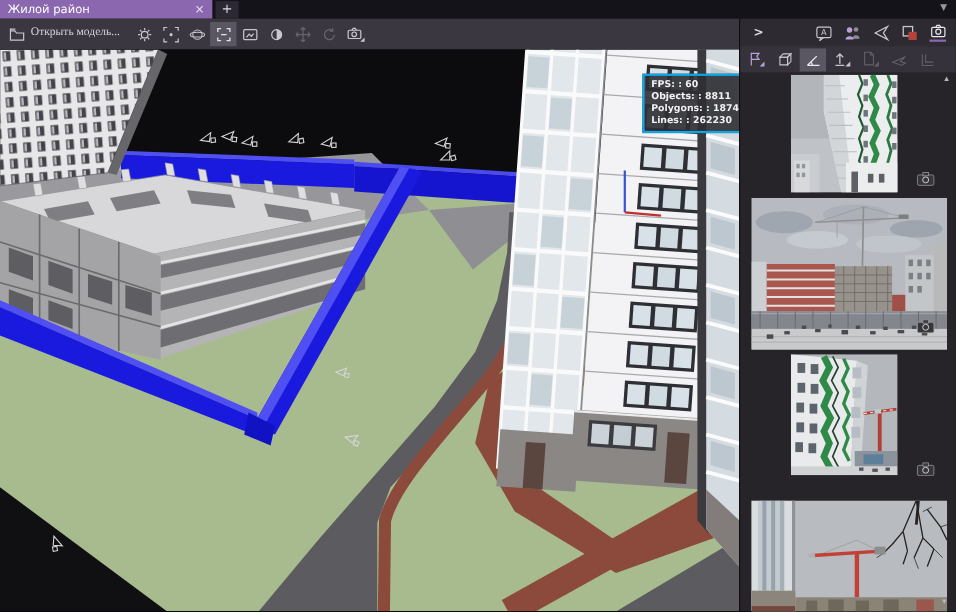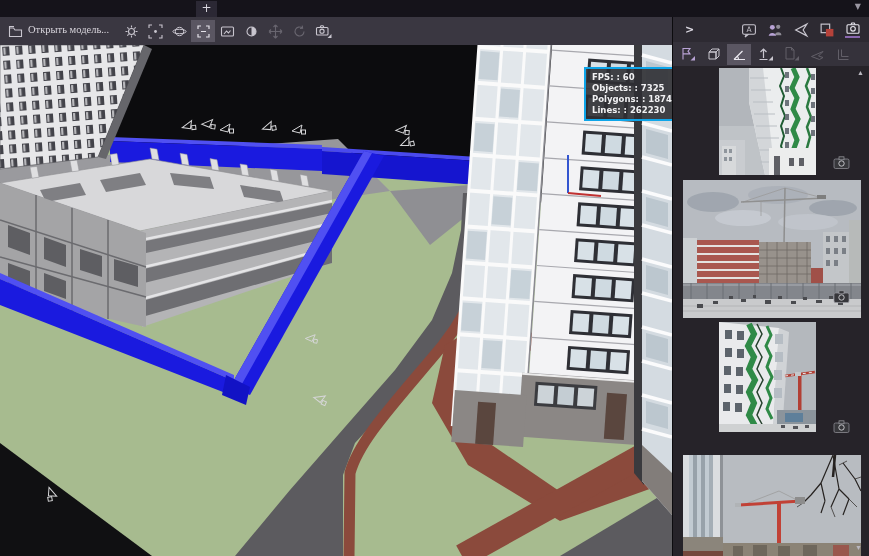--- a/index.html
+++ b/index.html
@@ -57,20 +57,24 @@
   .scroll-arrow { position:absolute; color:#b9b7bf; font-size:7px; line-height:8px; background:none; border:0; padding:0; }
 
   svg text { font-family:"DejaVu Sans",sans-serif; }
 </style>
 </head>
 <body>
 
 <div class="app">
 
   <div class="tabbar">
+    <div class="tab">
+      <span class="tab-title">Жилой район</span>
+      <span class="tab-close">×</span>
+    </div>
     <div class="newtab">+</div>
     <div class="tab-overflow">▼</div>
   </div>
 
   <div class="toolbar">
     <button class="open-btn">
       <svg width="15" height="15" viewBox="0 0 15 15">
         <path d="M1.5,4 h4 l1.5,2 h6.5 v6.5 h-12 z M1.5,4 v-1.5 h4.5" fill="none" stroke="#c9c6cf" stroke-width="1.1"></path>
       </svg>
       <span>Открыть модель...</span>
@@ -326,21 +330,21 @@
       </g>
 
       <g>
         <line x1="568" y1="110" x2="568" y2="148" stroke="#3355d0" stroke-width="2"></line>
         <line x1="568" y1="148" x2="601" y2="151" stroke="#c03030" stroke-width="2"></line>
       </g>
     </svg>
 
     <div class="stats">
       <div>FPS: : 60</div>
-      <div>Objects: : 7325</div>
+      <div>Objects: : 8811</div>
       <div>Polygons: : 187424</div>
       <div>Lines: : 262230</div>
     </div>
   </div>
 
   <div class="panel">
     <div class="prow1">
       <button class="expand-btn">&gt;</button>
       <div class="prow1-icons">
         <button class="hbtn">

